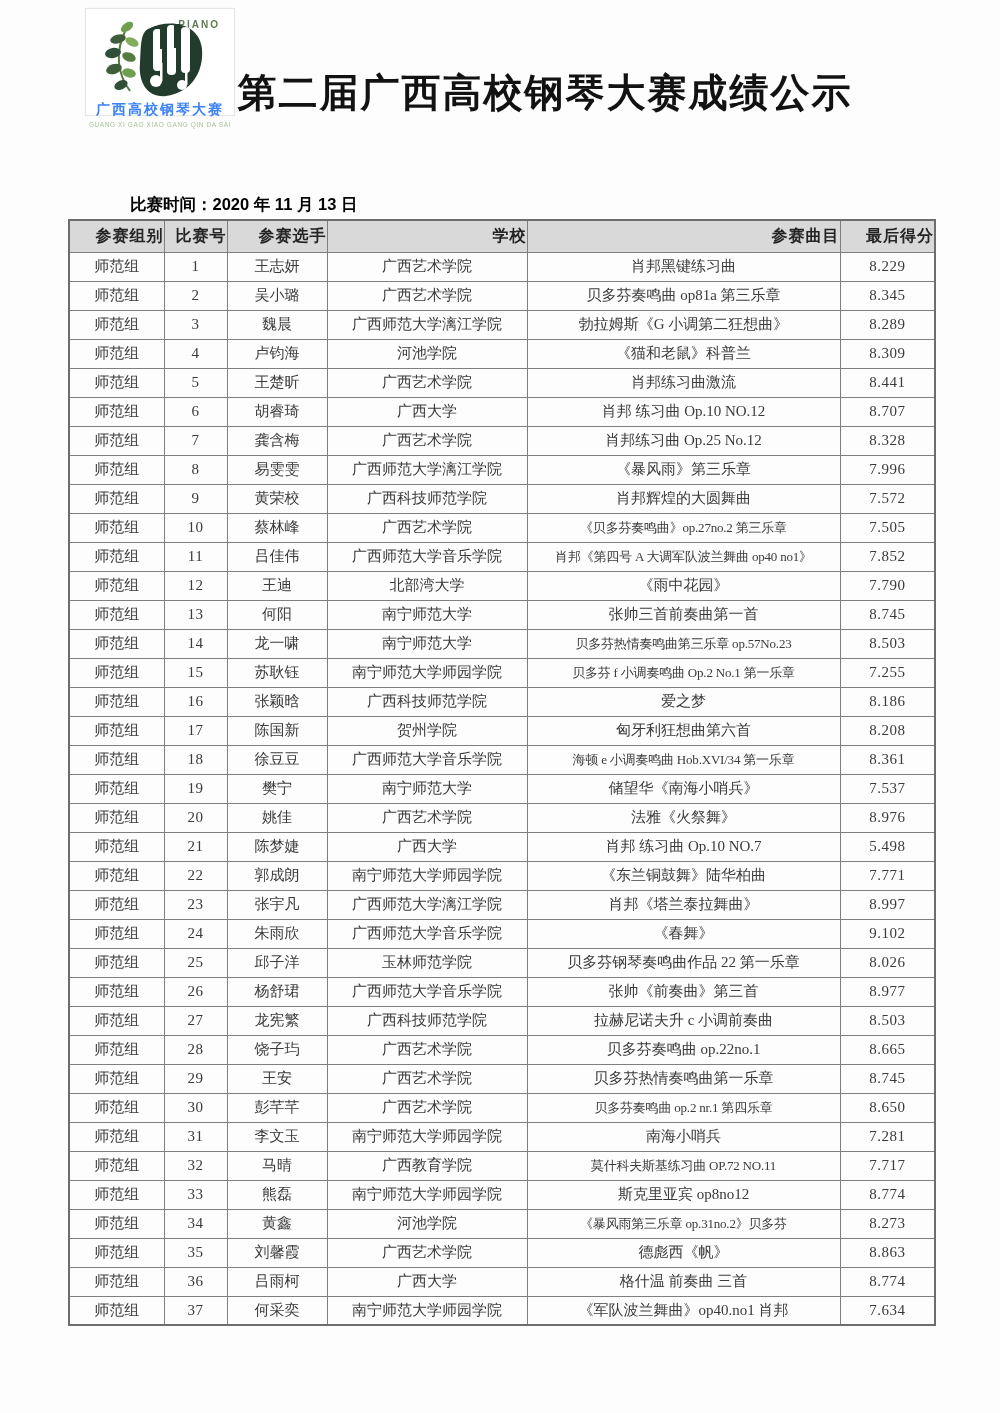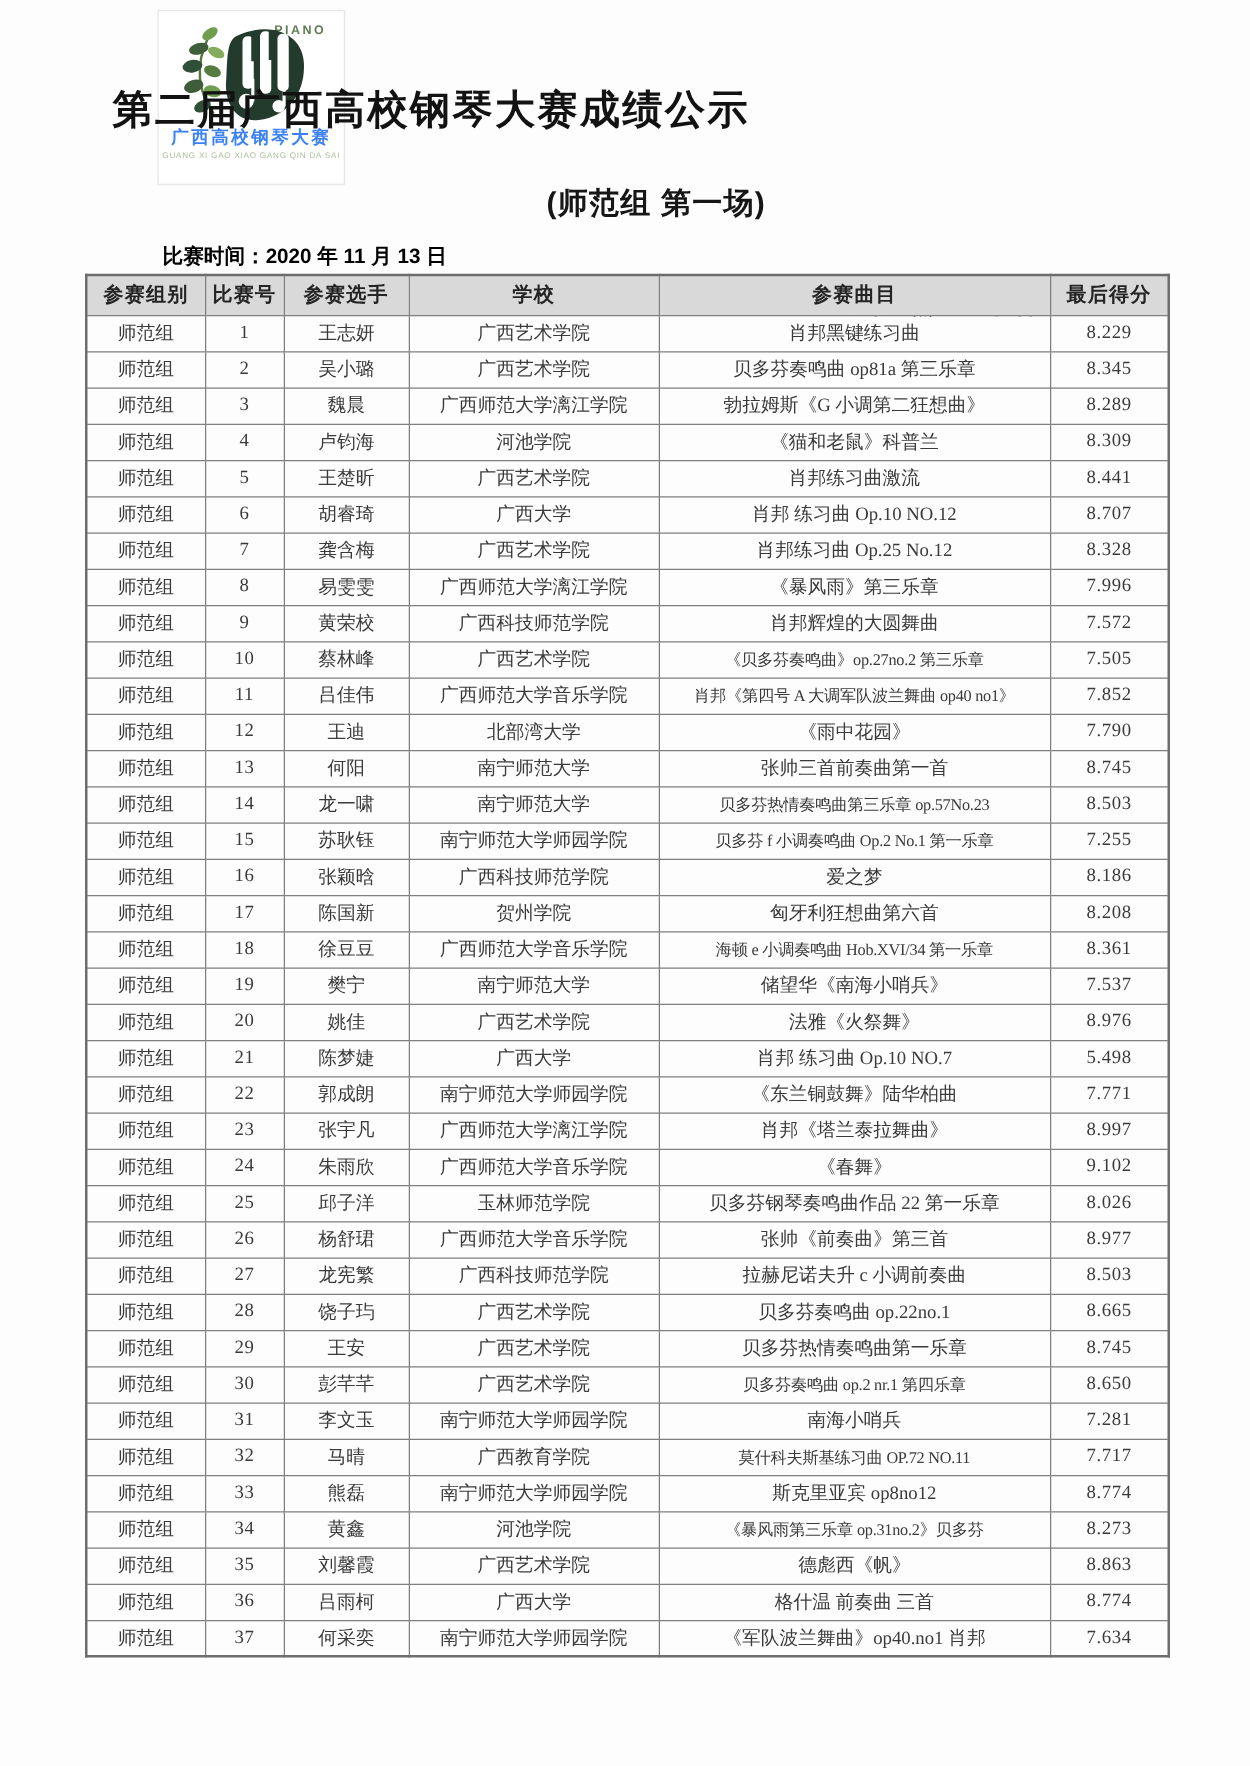--- a/index.html
+++ b/index.html
@@ -5,24 +5,23 @@
   * { margin:0; padding:0; box-sizing:border-box; }
   html,body { background:#ffffff; }
   body { font-family:"Liberation Serif", serif; }
   .page {
     position:relative; width:1000px; height:1413px; margin:0 auto;
     background:#fdfdfd; overflow:hidden; color:#2e2e2e;
   }
 
   
   .logo-box {
-    position:absolute; left:85px; top:8px; width:150px; height:140px;
+    position:absolute; left:85px; top:8px; width:150px; height:108px;
     background:#ffffff; border:1px solid #e7e7e4;
     box-shadow:0 0 2px rgba(0,0,0,0.06);
-    margin-left:41px;
   }
   .logo-piano-text {
     position:absolute; right:14px; top:10px;
     font-family:"Liberation Sans", sans-serif; font-weight:bold;
     font-size:10px; letter-spacing:2px; color:#5f7d52;
   }
   .logo-emblem { position:absolute; left:10px; top:6px; }
   .logo-name-cn {
     position:absolute; left:0; right:0; top:92px; text-align:center;
     font-family:"Liberation Serif", serif; font-weight:bold;
@@ -31,23 +30,23 @@
   .logo-name-py {
     position:absolute; left:0; right:0; top:112px; text-align:center;
     font-family:"Liberation Sans", sans-serif;
     font-size:6.5px; letter-spacing:0.6px; color:#a9c19b;
     white-space:nowrap;
   }
 
   
   .doc-title {
     position:absolute; top:66px; left:0; width:1000px; padding-left:90px;
-    text-align:left;
-    font-family:"Liberation Sans", sans-serif; font-weight:bold;
-    font-size:32px; letter-spacing:2px; color:#121212;
+    text-align:center;
+    font-family:"Liberation Sans", sans-serif; font-weight:bold;
+    font-size:39px; letter-spacing:2px; color:#121212;
   }
   .doc-subtitle {
     position:absolute; top:146px; left:0; width:1000px; padding-left:50px;
     text-align:center;
     font-family:"Liberation Sans", sans-serif; font-weight:bold;
     font-size:24px; letter-spacing:1px; color:#161616;
   }
   .meta-time {
     position:absolute; top:194px; left:130px;
     font-family:"Liberation Sans", sans-serif; font-weight:bold;
@@ -65,21 +64,21 @@
     border-collapse:collapse; table-layout:fixed;
   }
   table.results th, table.results td {
     border:1px solid #7f7f7f; text-align:center; vertical-align:middle;
     white-space:nowrap; overflow:visible;
   }
   table.results { border:2px solid #6d6d6d; }
   table.results th {
     height:32px; background:#d9d9d9;
     font-family:"Liberation Sans", sans-serif; font-weight:bold;
-    font-size:16px; color:#242424; letter-spacing:1px;
+    font-size:16px; color:#242424; letter-spacing:1px;text-align:right;
   }
   table.results td {
     height:29px; font-size:15px; color:#3a3a3a;
     font-family:"Liberation Serif", serif;
   }
   td.col1, td.col5 { font-family:"DejaVu Serif", serif; font-size:14.5px; letter-spacing:0.5px; }
   td.col4 { font-size:14.5px; }
   td.col4.tight { font-size:13px; letter-spacing:-0.2px; }
 </style>
 </head>
@@ -110,21 +109,20 @@
       <circle cx="60" cy="66" r="6" fill="#ffffff"></circle>
       <rect x="64" y="48" width="2.5" height="18" fill="#ffffff"></rect>
       <circle cx="86" cy="70" r="5" fill="#ffffff"></circle>
       <rect x="89" y="54" width="2.5" height="16" fill="#ffffff"></rect>
     </svg>
     <div class="logo-name-cn">广西高校钢琴大赛</div>
     <div class="logo-name-py">GUANG XI GAO XIAO GANG QIN DA SAI</div>
   </div>
 
   <div class="doc-title">第二届广西高校钢琴大赛成绩公示</div>
-  <div class="doc-subtitle">(师范组 第一场)</div>
   <div class="meta-time">比赛时间：2020 年 11 月 13 日</div>
   <div class="meta-location">比赛地点：学术报告厅</div>
 
   <table class="results">
     <colgroup>
       <col style="width:95px">
         <col style="width:63px">
         <col style="width:100px">
       <col style="width:200px">
         <col style="width:313px">

